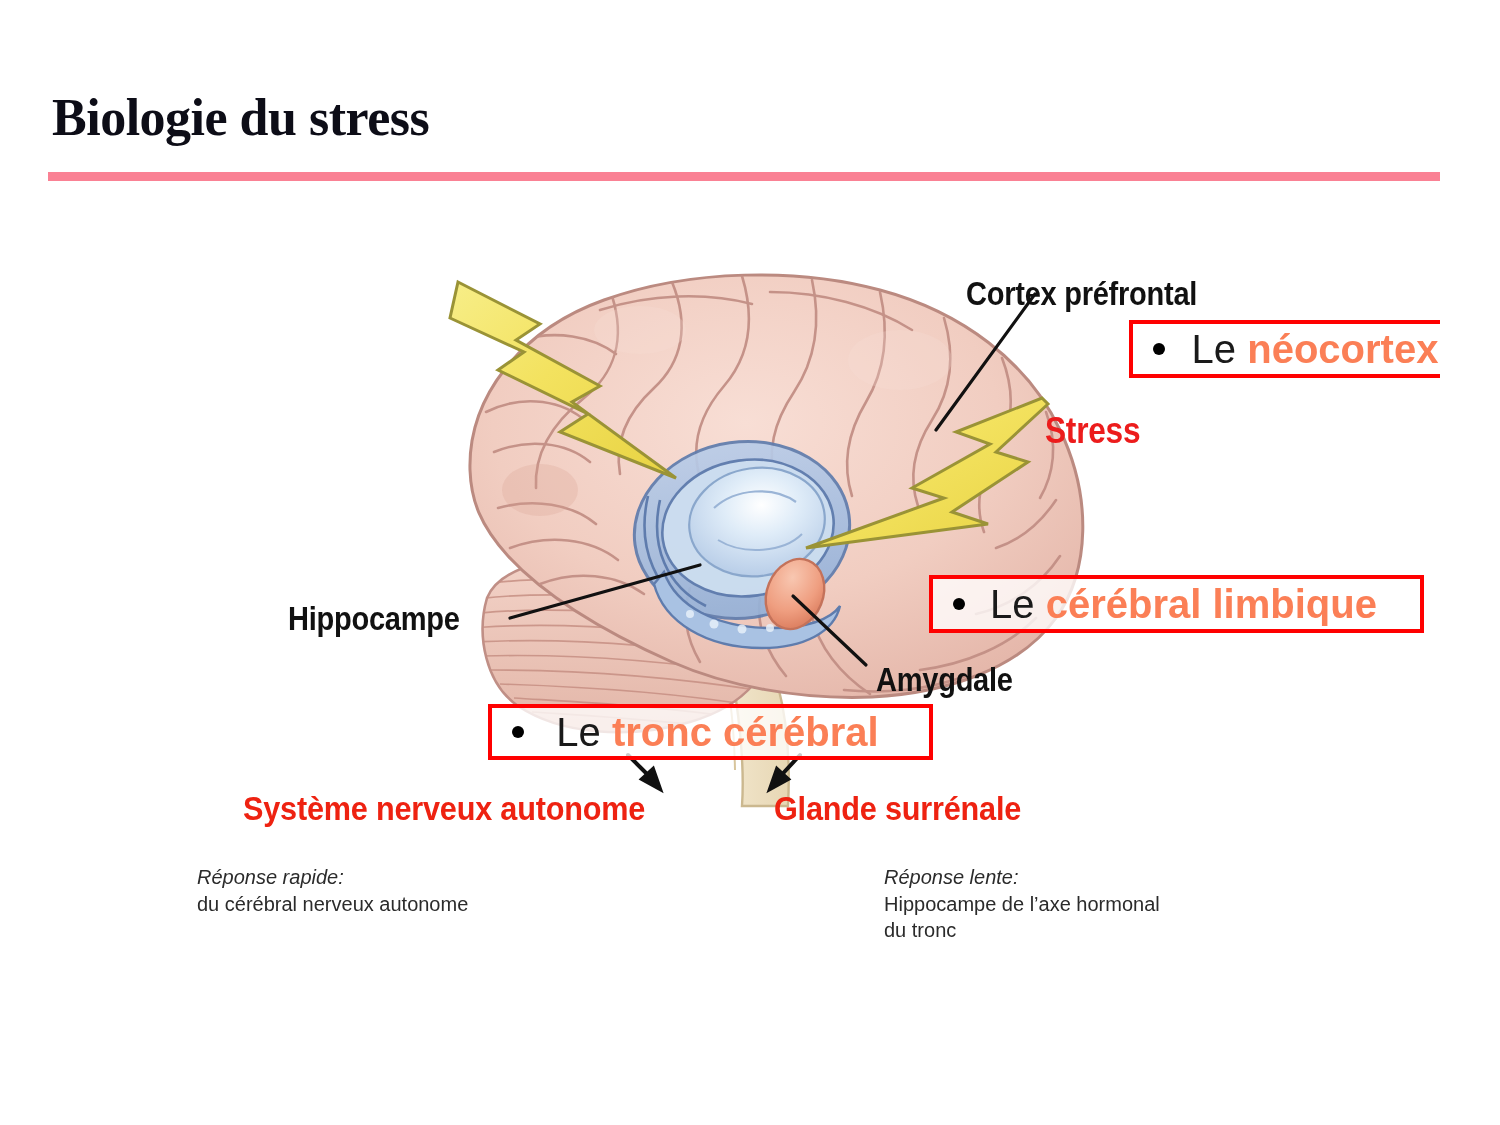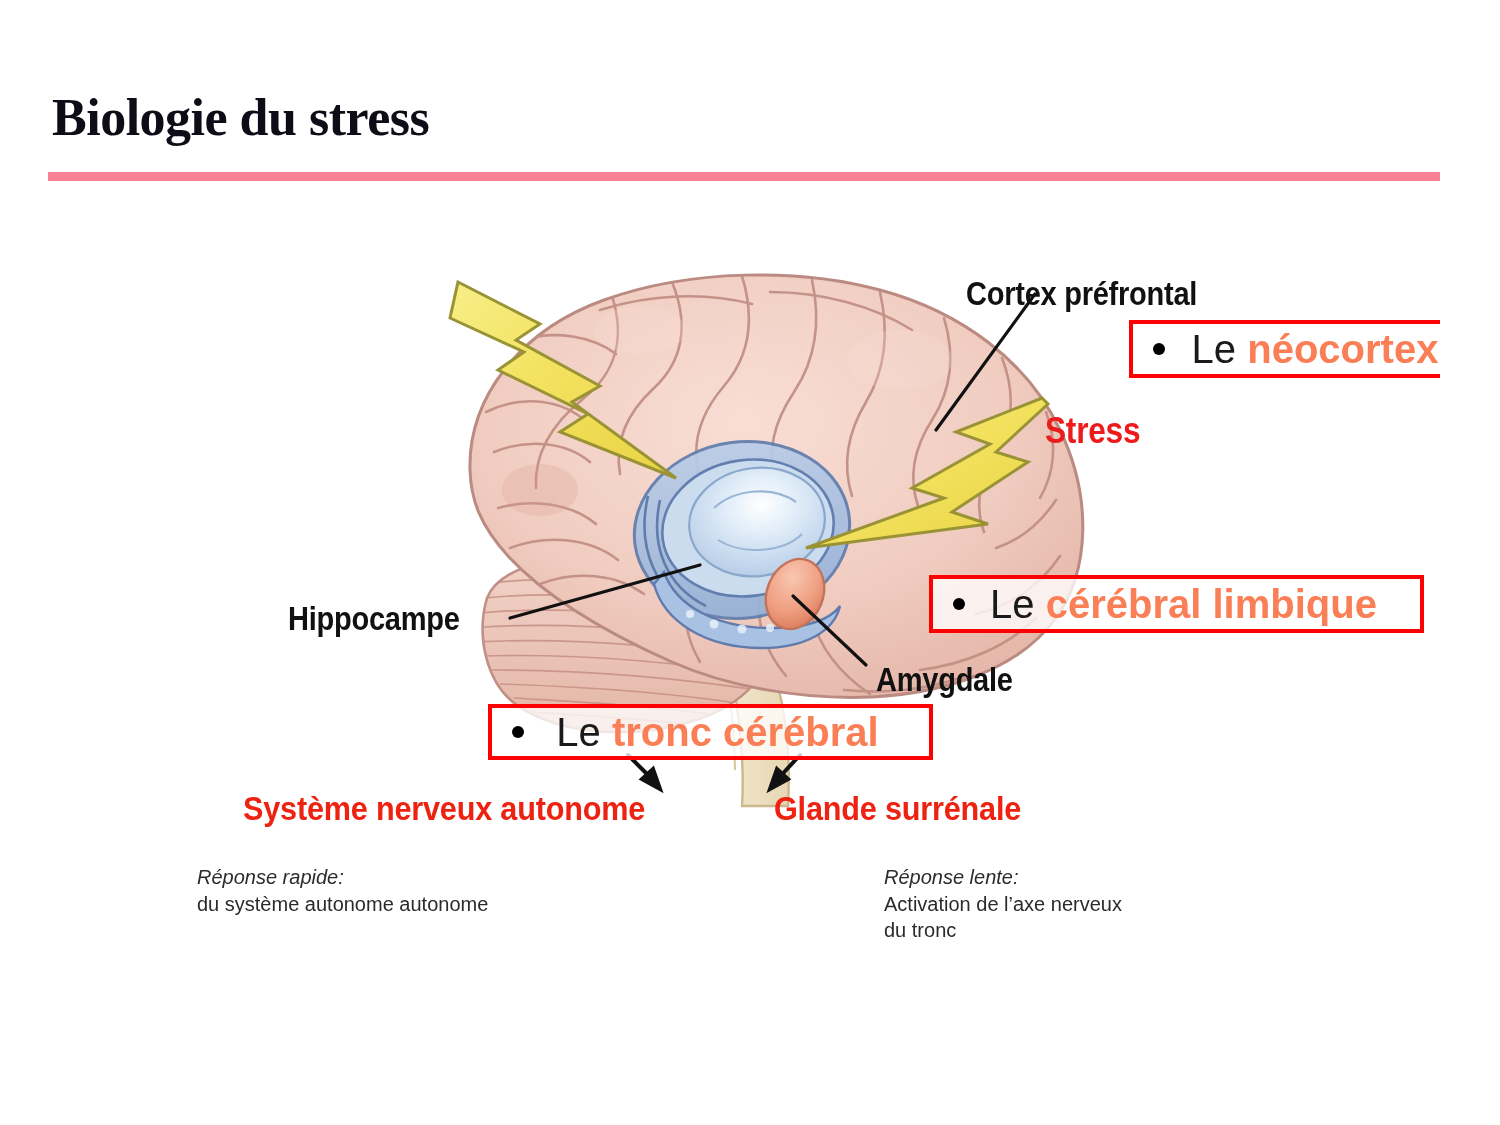--- a/index.html
+++ b/index.html
@@ -340,23 +340,23 @@
       <span class="co-text"><span>Le </span><span class="hl">cérébral limbique</span></span>
     </div>
 
     <div class="callout" id="callout-tronc">
       <span class="bullet"></span>
       <span class="co-text"><span>Le </span><span class="hl">tronc cérébral</span></span>
     </div>
 
     <div class="caption" id="caption-left">
       <div class="ital">Réponse rapide:</div>
-      <div>du système autonome autonome</div>
+      <div>du cérébral nerveux autonome</div>
     </div>
 
     <div class="caption" id="caption-right">
       <div class="ital">Réponse lente:</div>
-      <div>Activation de l’axe nerveux</div>
+      <div>Hippocampe de l’axe hormonal</div>
       <div>du tronc</div>
     </div>
 
   </div>
 </div>
 
 </body></html>

